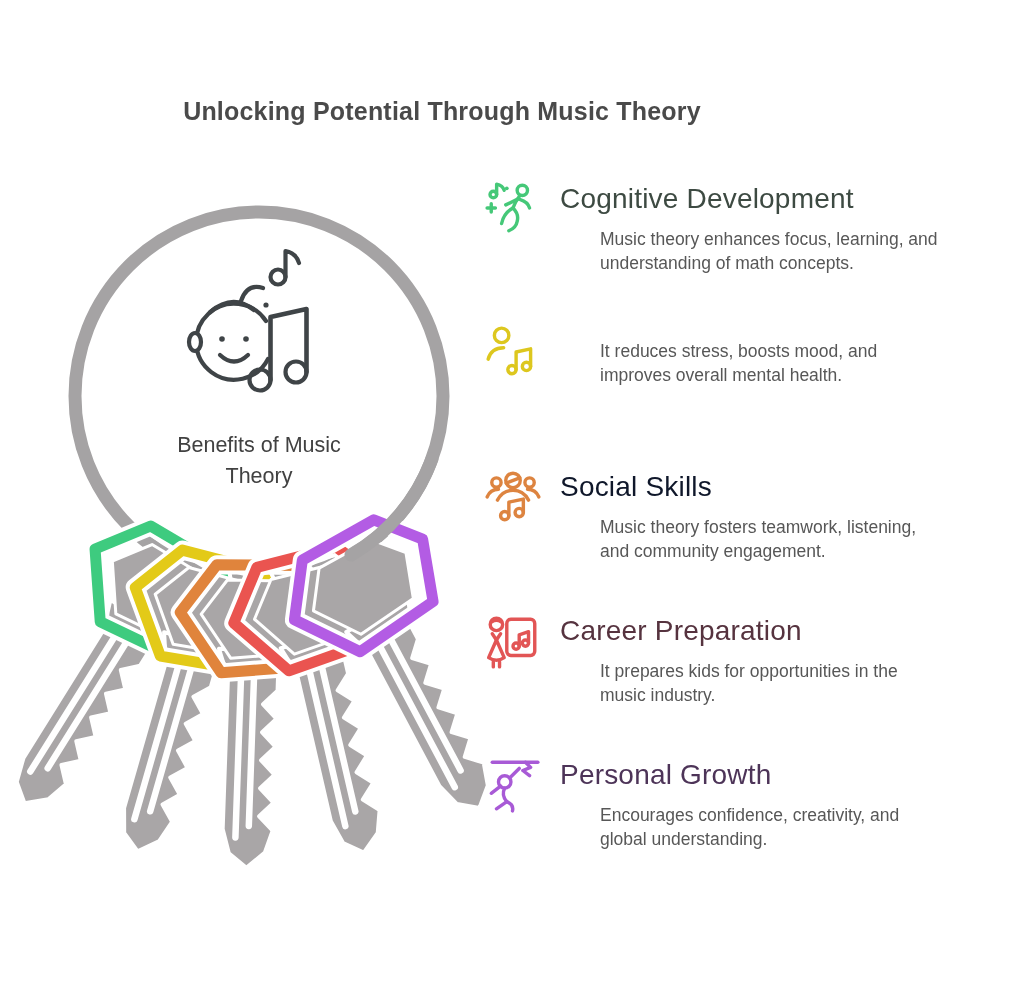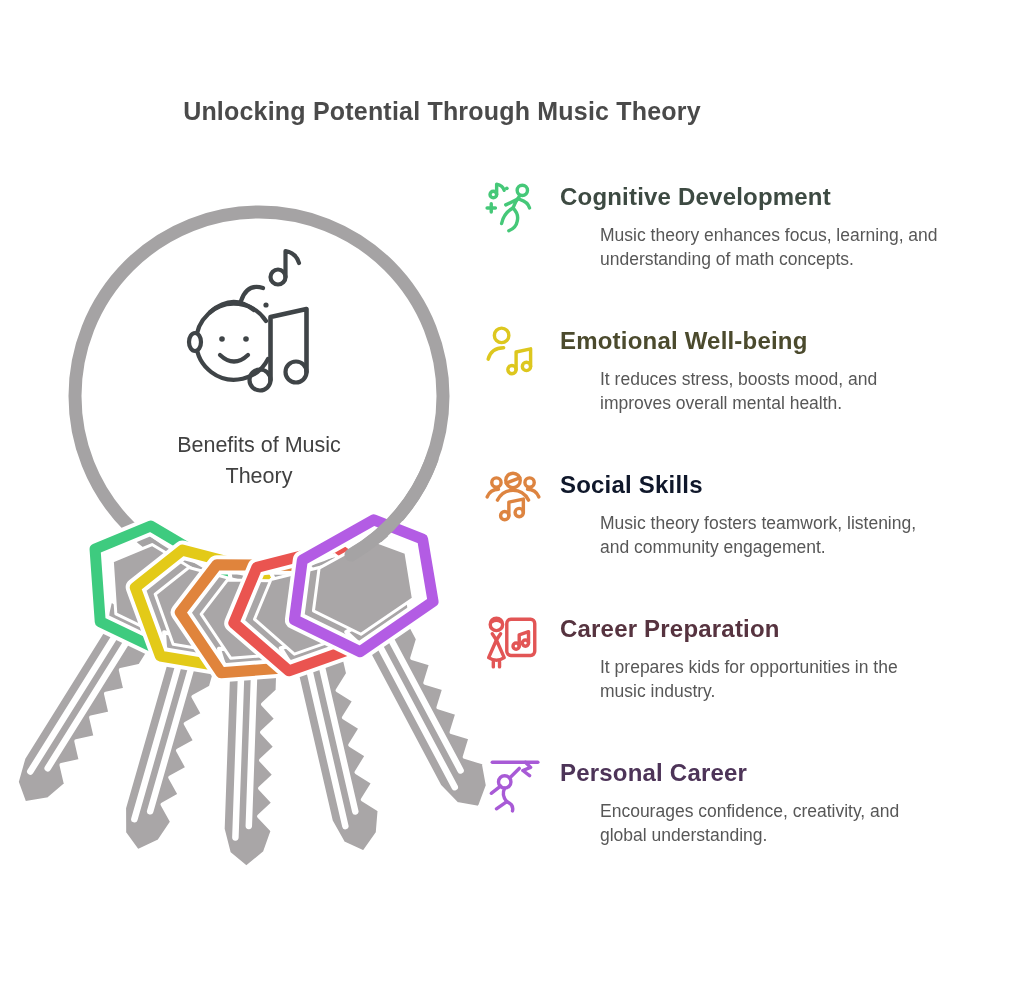--- a/index.html
+++ b/index.html
@@ -15,21 +15,21 @@
   .ring-label{
     position:absolute;left:19px;top:430px;width:480px;text-align:center;
     font-size:21.5px;font-weight:normal;color:#414141;line-height:31px;white-space:pre-line;
   }
   .benefits{position:absolute;left:484px;top:0;width:500px;}
   .benefit{position:absolute;left:0;display:flex;align-items:flex-start;width:480px;}
   .b1{top:180px}.b2{top:324px}.b3{top:468px}.b4{top:612px}.b5{top:756px}
   .benefit-icon{width:58px;height:58px;flex:0 0 58px;}
   .benefit-icon svg{width:58px;height:58px;display:block;}
   .benefit-content{margin-left:18px;margin-top:3px;width:400px;}
-  .benefit-title{font-size:24px;font-weight:bold;letter-spacing:.2px;}
+  .benefit-title{font-size:28px;font-weight:normal;letter-spacing:.2px;}
   .benefit-desc{
     margin-top:12px;font-size:17.5px;color:#575757;line-height:24px;white-space:pre-line;margin-left:40px;
   }
   svg{overflow:visible;}
 </style>
 </head>
 <body>
 
 <div class="page-title">Unlocking Potential Through Music Theory</div>
 
@@ -109,21 +109,20 @@
     <div class="benefit-icon" style="color: rgb(221, 199, 30);">
       <svg viewBox="0 0 56 56" fill="none" stroke="currentColor" stroke-width="3.3" stroke-linecap="round" stroke-linejoin="round">
         <circle cx="17" cy="11" r="7"></circle>
         <path d="M4 34 Q7 23 19 23"></path>
         <circle cx="27" cy="44" r="4"></circle>
         <circle cx="41" cy="41" r="4"></circle>
         <path d="M31 44 V27 L45 24 V41"></path>
       </svg>
     </div>
     <div class="benefit-content">
-      <div class="benefit-title" style="color: rgb(75, 74, 45);">Emotional Well-being</div>
       <div class="benefit-desc">It reduces stress, boosts mood, and
 improves overall mental health.</div>
     </div>
   </div>
 
   <div class="benefit b3">
     <div class="benefit-icon" style="color: rgb(221, 132, 64);">
       <svg viewBox="0 0 56 56" fill="none" stroke="currentColor" stroke-width="3.3" stroke-linecap="round" stroke-linejoin="round">
         <circle cx="28" cy="12" r="7"></circle>
         <path d="M21.5 14.5 L34.5 9.5"></path>
@@ -172,19 +171,19 @@
         <path d="M40 6 L45 11 L37.5 14 L44 19"></path>
         <circle cx="20" cy="25" r="6"></circle>
         <path d="M25 21 L34 12"></path>
         <path d="M20 31 Q16.5 38 22 44"></path>
         <path d="M16 29 L7 36"></path>
         <path d="M22 44 L12 51"></path>
         <path d="M22 44 Q29 47 27.5 53"></path>
       </svg>
     </div>
     <div class="benefit-content">
-      <div class="benefit-title" style="color: rgb(77, 52, 88);">Personal Career</div>
+      <div class="benefit-title" style="color: rgb(77, 52, 88);">Personal Growth</div>
       <div class="benefit-desc">Encourages confidence, creativity, and
 global understanding.</div>
     </div>
   </div>
 
 </div>
 
 </body></html>

